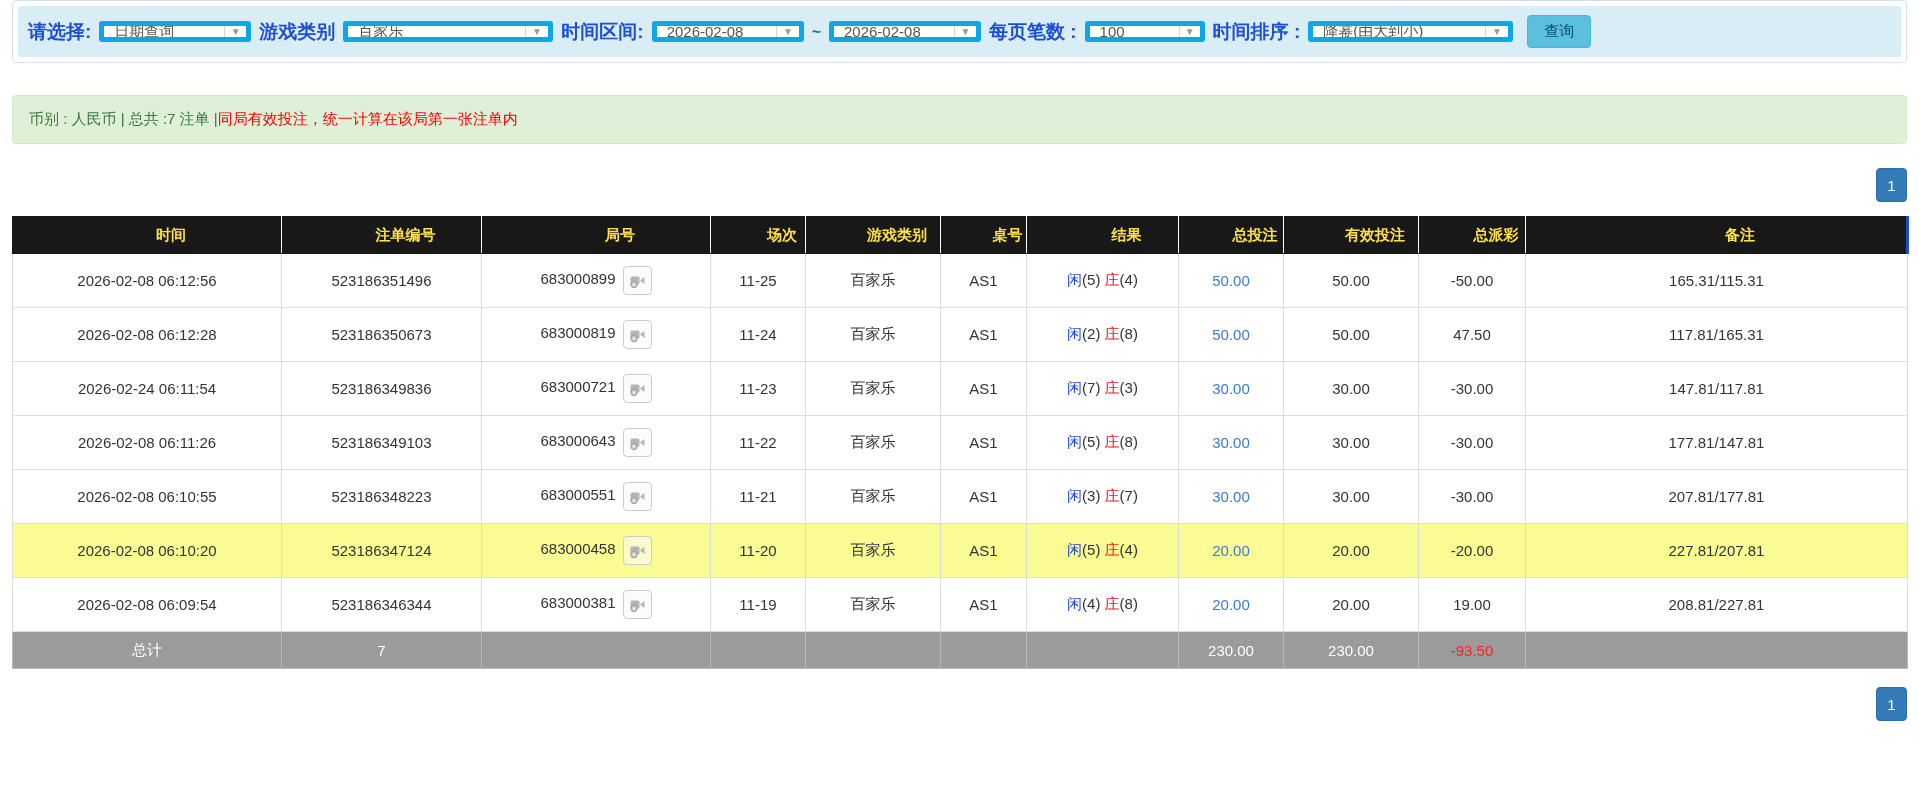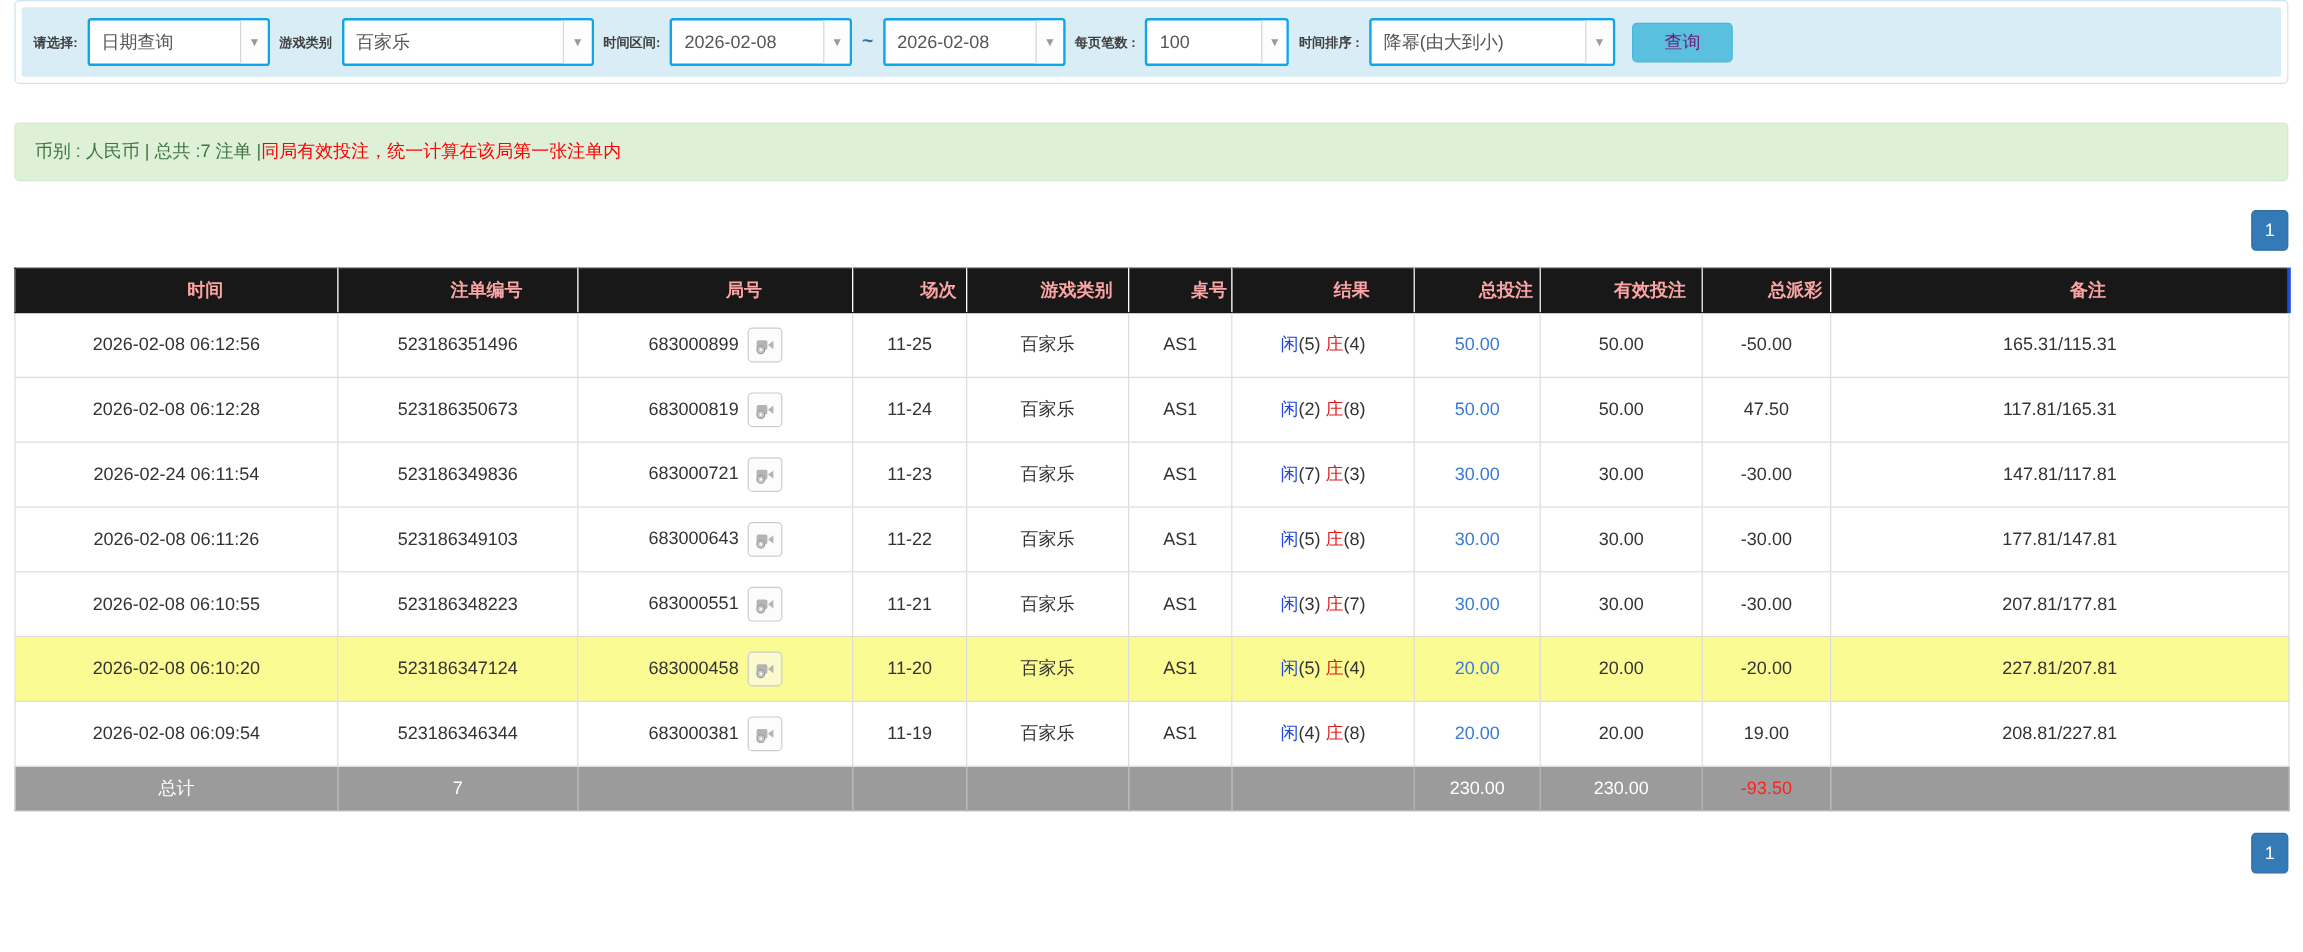--- a/index.html
+++ b/index.html
@@ -5,46 +5,46 @@
   * { box-sizing: border-box; margin: 0; padding: 0; }
   html,body { width: 1919px; height: 793px; background:#fff; overflow:hidden;
     font-family:"Liberation Sans","DejaVu Sans",sans-serif; color:#333; }
   .page { padding: 0 12px; }
 
   .page-title { font-size:21px; font-weight:400; color:#333; padding:14px 0 12px 2px; }
 
   
   .filter-panel { border:1px solid #cfe3ee; border-radius:4px; background:#fff; padding:5px; }
   .filter-bar { background:#d9edf7; border-radius:3px; padding:9px 10px; display:flex; align-items:center; gap:8px; }
-  .f-label { color:#404040; font-weight:bold; font-size:11px; white-space:nowrap; }
-  .combo { display:flex; align-items:stretch; background:#fff; border:2px solid #0ea5e9; border-radius:3px; height:40px; overflow:hidden; }
+  .f-label { color:#1d4ed8; font-weight:bold; font-size:19px; white-space:nowrap; }
+  .combo { display:flex; align-items:stretch; background:#fff; border:5px solid #0ea5e9; border-radius:3px; height:21px; overflow:hidden; }
   .combo .combo-text { border:none; outline:none; font-size:15px; color:#555; padding:0 10px;
       font-family:"Liberation Sans","DejaVu Sans",sans-serif; background:transparent; width:100%; }
   .combo .combo-arrow { width:27px; border-left:1px solid #d5d5d5; background:#fdfdfd; display:flex; align-items:center; justify-content:center; color:#9a9a9a; font-size:10px; cursor:pointer; }
   .w-select { width:152px; } .w-game { width:210px; } .w-date { width:152px; } .w-size { width:120px; } .w-sort { width:205px; }
   .tilde { color:#31708f; font-weight:bold; }
-  .search-btn { margin-left:6px; background:#5bc0de; border:1px solid #46b8da; color:#701a75; font-size:15px;
-      padding:6px 26px; border-radius:4px; cursor:pointer; height:33px;
+  .search-btn { margin-left:6px; background:#5bc0de; border:1px solid #46b8da; color:#0c4a6e; font-size:15px;
+      padding:6px 16px; border-radius:4px; cursor:pointer; height:33px;
       font-family:"Liberation Sans","DejaVu Sans",sans-serif; }
 
   
   .summary-bar { margin-top:32px; background:#dff0d8; border:1px solid #d6e9c6; border-radius:4px;
       padding:14px 16px; display:flex; justify-content:flex-start; align-items:center; font-size:15px; }
   .summary-left { color:#3c763d; }
   .summary-right { color:#ff0000; }
 
   
   .pager-row { display:flex; justify-content:flex-end; margin-top:24px; }
   .pager-row.bottom { margin-top:18px; }
   .page-btn { min-width:31px; height:34px; background:#337ab7; border:1px solid #2e6da4; color:#fff;
       border-radius:4px; font-size:15px; display:flex; align-items:center; justify-content:center; cursor:pointer; }
 
   
   table.records { width:100%; border-collapse:collapse; table-layout:fixed; margin-top:14px; font-size:15px; }
-  table.records th { background:#181818; color:#fca5a5; font-weight:bold; height:37px;
+  table.records th { background:#181818; color:#fde047; font-weight:bold; height:37px;
       border:1px solid #181818; border-right:1px solid #fff;padding-left:48px; }
   table.records th:last-child { border-right:3px solid #1d4ed8; }
   table.records td { border:1px solid #ddd; text-align:center; height:54px; color:#333; background:#fff; }
   tr.highlight td { background:#fbfb94; }
   td .amt-blue { color:#3a7bd5; }
   .neg { color:#ff0000; }
   .res-player { color:#1f46e0; }
   .res-banker { color:#e01b1b; }
   .res-num { color:#333; }
   tr.footer-row td { background:#9b9b9b; color:#fff; height:37px; border:1px solid #b7b7b7; }

